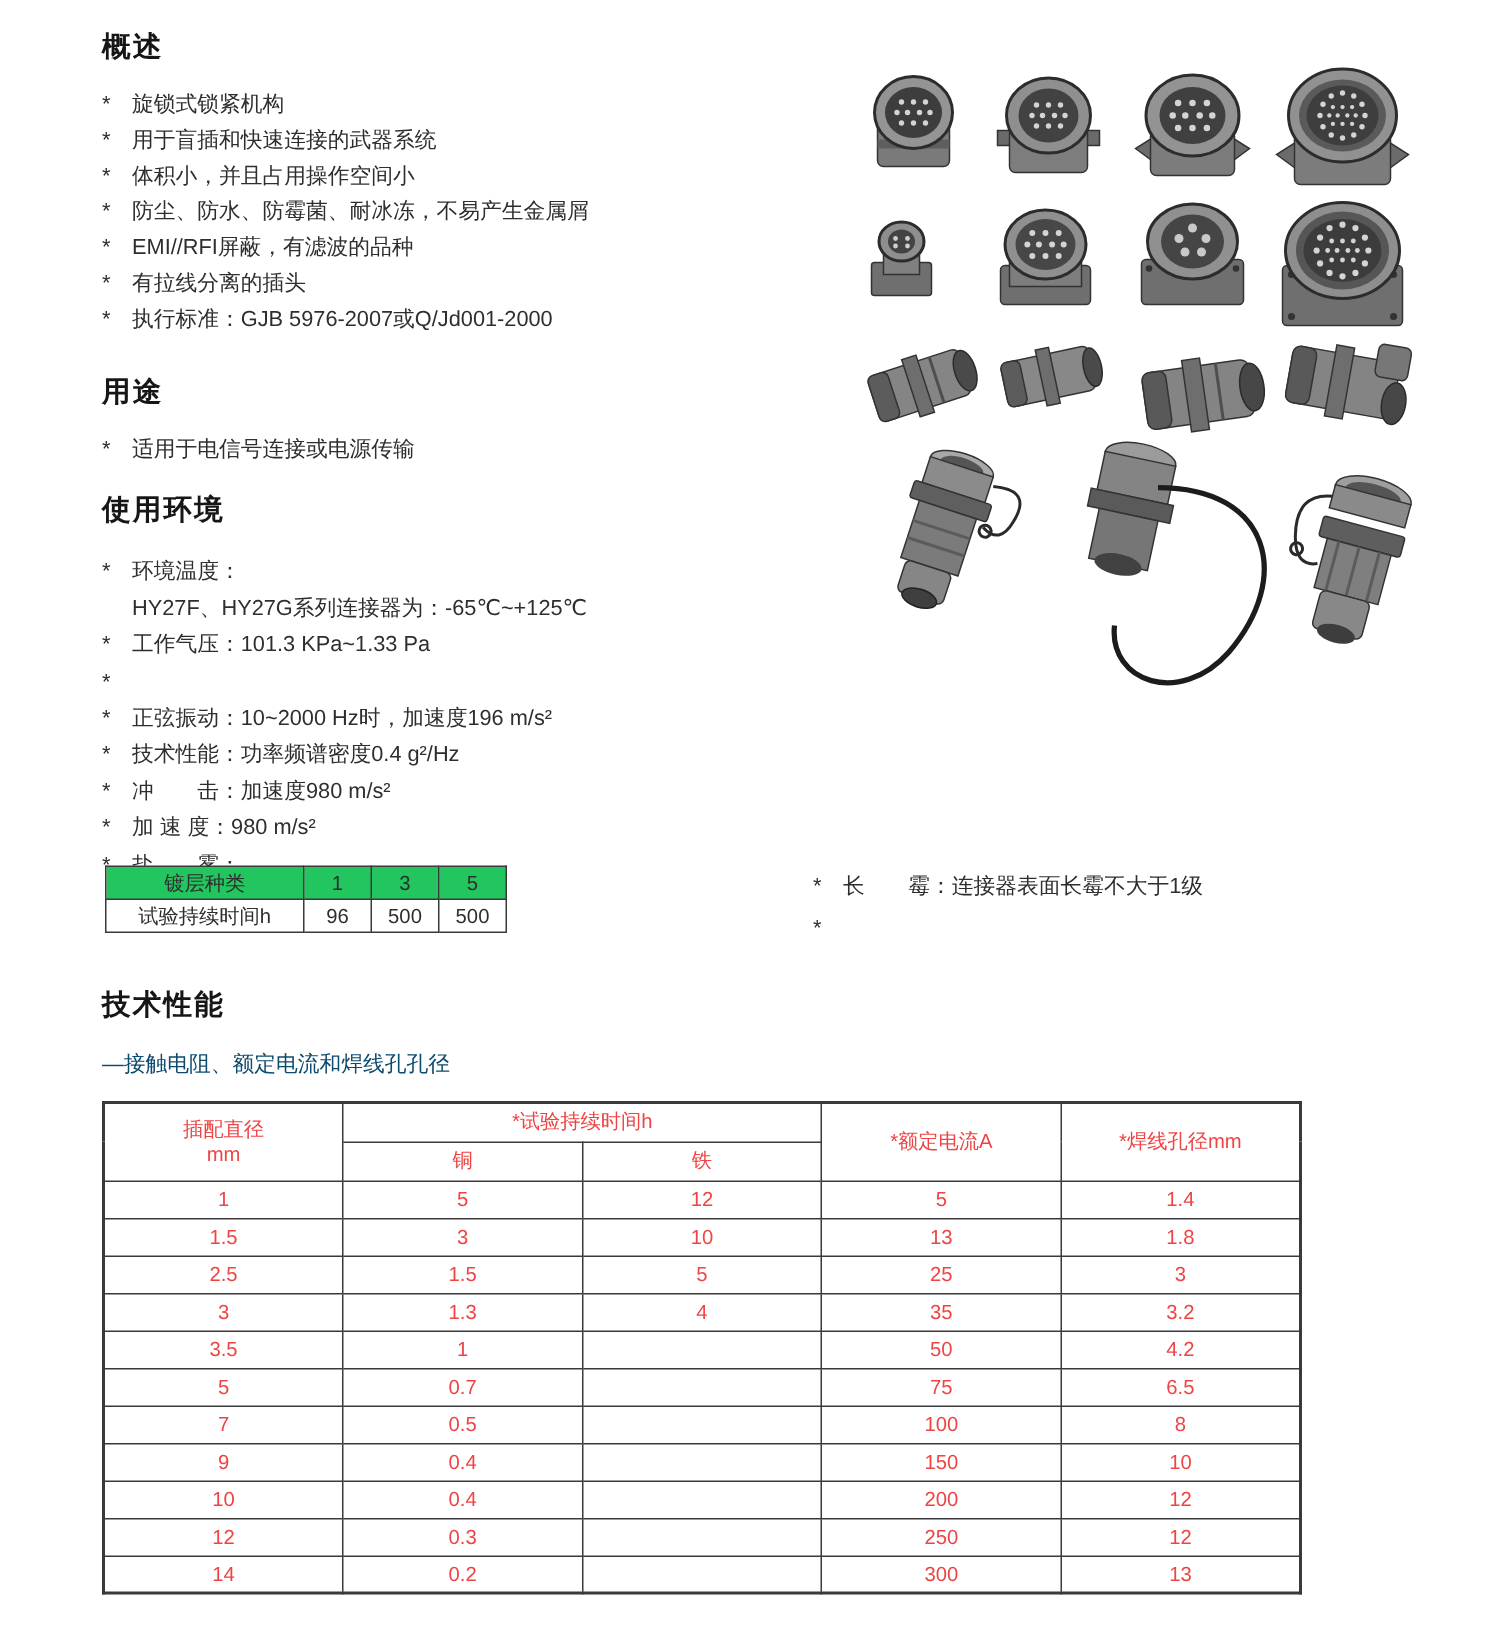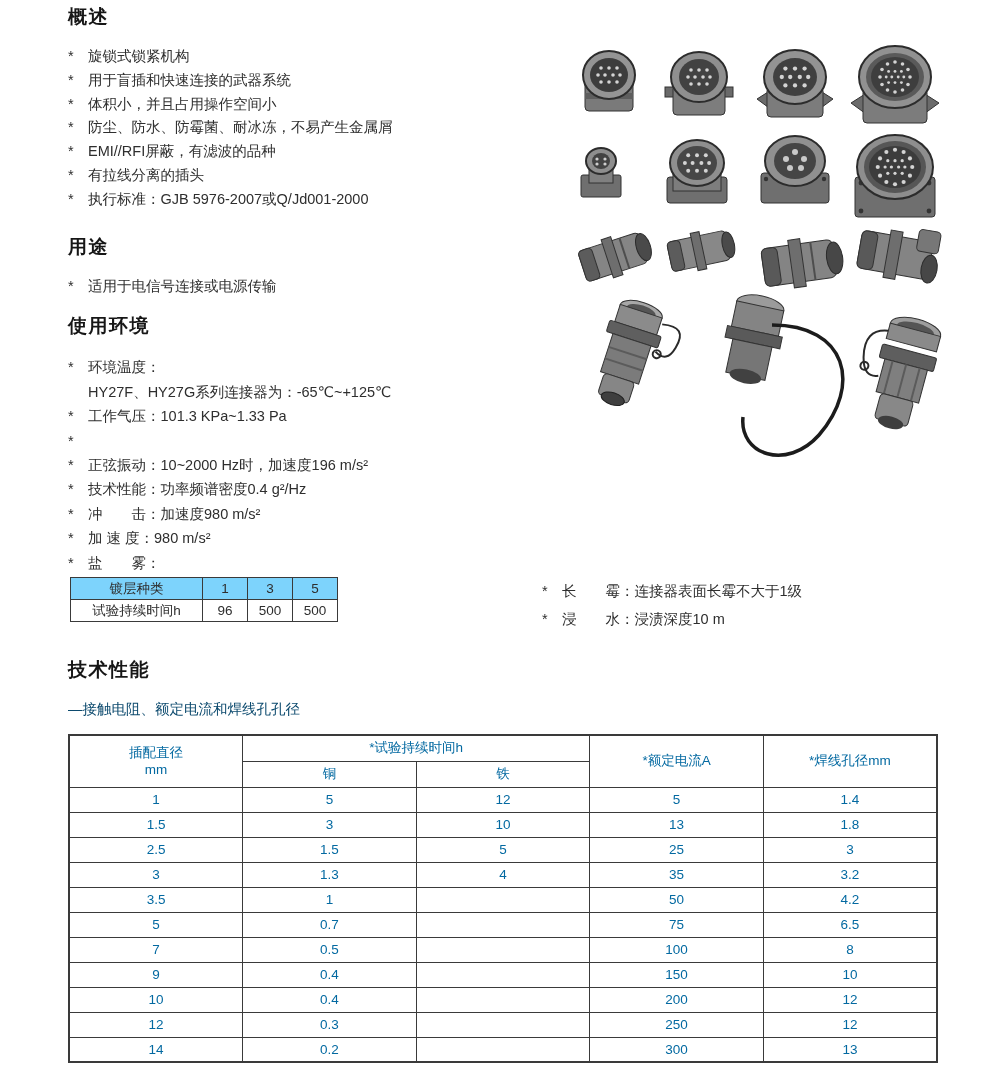--- a/index.html
+++ b/index.html
@@ -12,47 +12,47 @@
     position:relative;
     overflow:hidden;
   }
   .abs { position:absolute; }
   h2.sec {
     font-size:19px; font-weight:700; color:#161616;
     margin:0; letter-spacing:1.5px;
   }
   .line { display:flex; font-size:14.5px; color:#2e2e2e; line-height:23.8px; }
   .bul { width:20px; flex:none; color:#2e2e2e; }
-  #left-col { left:68px; top:4px; width:492px; }
+  #left-col { left:68px; top:18px; width:492px; }
   #overview-list { margin-top:15px; }
   #sec-usage { margin-top:22px; }
   #usage-list { margin-top:15px; }
   #sec-env { margin-top:15px; }
   #env-list { margin-top:16px; }
   #env-list .line { line-height:24.4px; }
 
   
   #plating { left:70px; top:577px; }
   table.plate { border-collapse:collapse; font-size:13.5px; color:#2e2e2e; }
   table.plate td { border:1.5px solid #3a3a3a; text-align:center; height:22px; padding:0 6px; }
-  table.plate tr.hd td { background:#7dd3fc; }
+  table.plate tr.hd td { background:#22c55e; }
   table.plate td.c0 { width:132px; }
   table.plate td.cn { width:45px; }
 
   
   #env-extra { left:542px; top:577px; width:440px; }
   #env-extra .line { line-height:28px; }
 
   
   #tech { left:68px; top:657px; width:880px; }
   #tech-subtitle { margin-top:17px; font-size:14.5px; color:#0c4a6e; }
   table.tech {
     margin-top:15px;
-    border-collapse:collapse; width:870px; table-layout:fixed;
-    font-size:13.5px; text-align:center; color:#0369a1;
+    border-collapse:collapse; width:800px; table-layout:fixed;
+    font-size:13.5px; text-align:center; color:#ef4444;
     border:2px solid #3a3a3a;
   }
   table.tech th, table.tech td { border:1.4px solid #3a3a3a; font-weight:400; padding:0; }
   table.tech thead th { height:26px; }
   table.tech tbody td { height:25px; }
   .hdr2 { line-height:17px; }
 
   
   #photo { left:557px; top:25px; width:430px; height:440px; }
 </style>
@@ -160,21 +160,20 @@
     </table>
 </div>
 
 <div id="env-extra" class="abs">
   <div class="line">
       <span class="bul">*</span>
       <span>长　　霉：连接器表面长霉不大于1级</span>
     </div>
   <div class="line">
       <span class="bul">*</span>
-      <span>浸　　水：浸渍深度10 m</span>
     </div>
 </div>
 
 <div id="tech" class="abs">
   <h2 class="sec">技术性能</h2>
   <div id="tech-subtitle">—接触电阻、额定电流和焊线孔孔径</div>
 
   <table class="tech">
     <thead>
       <tr>

